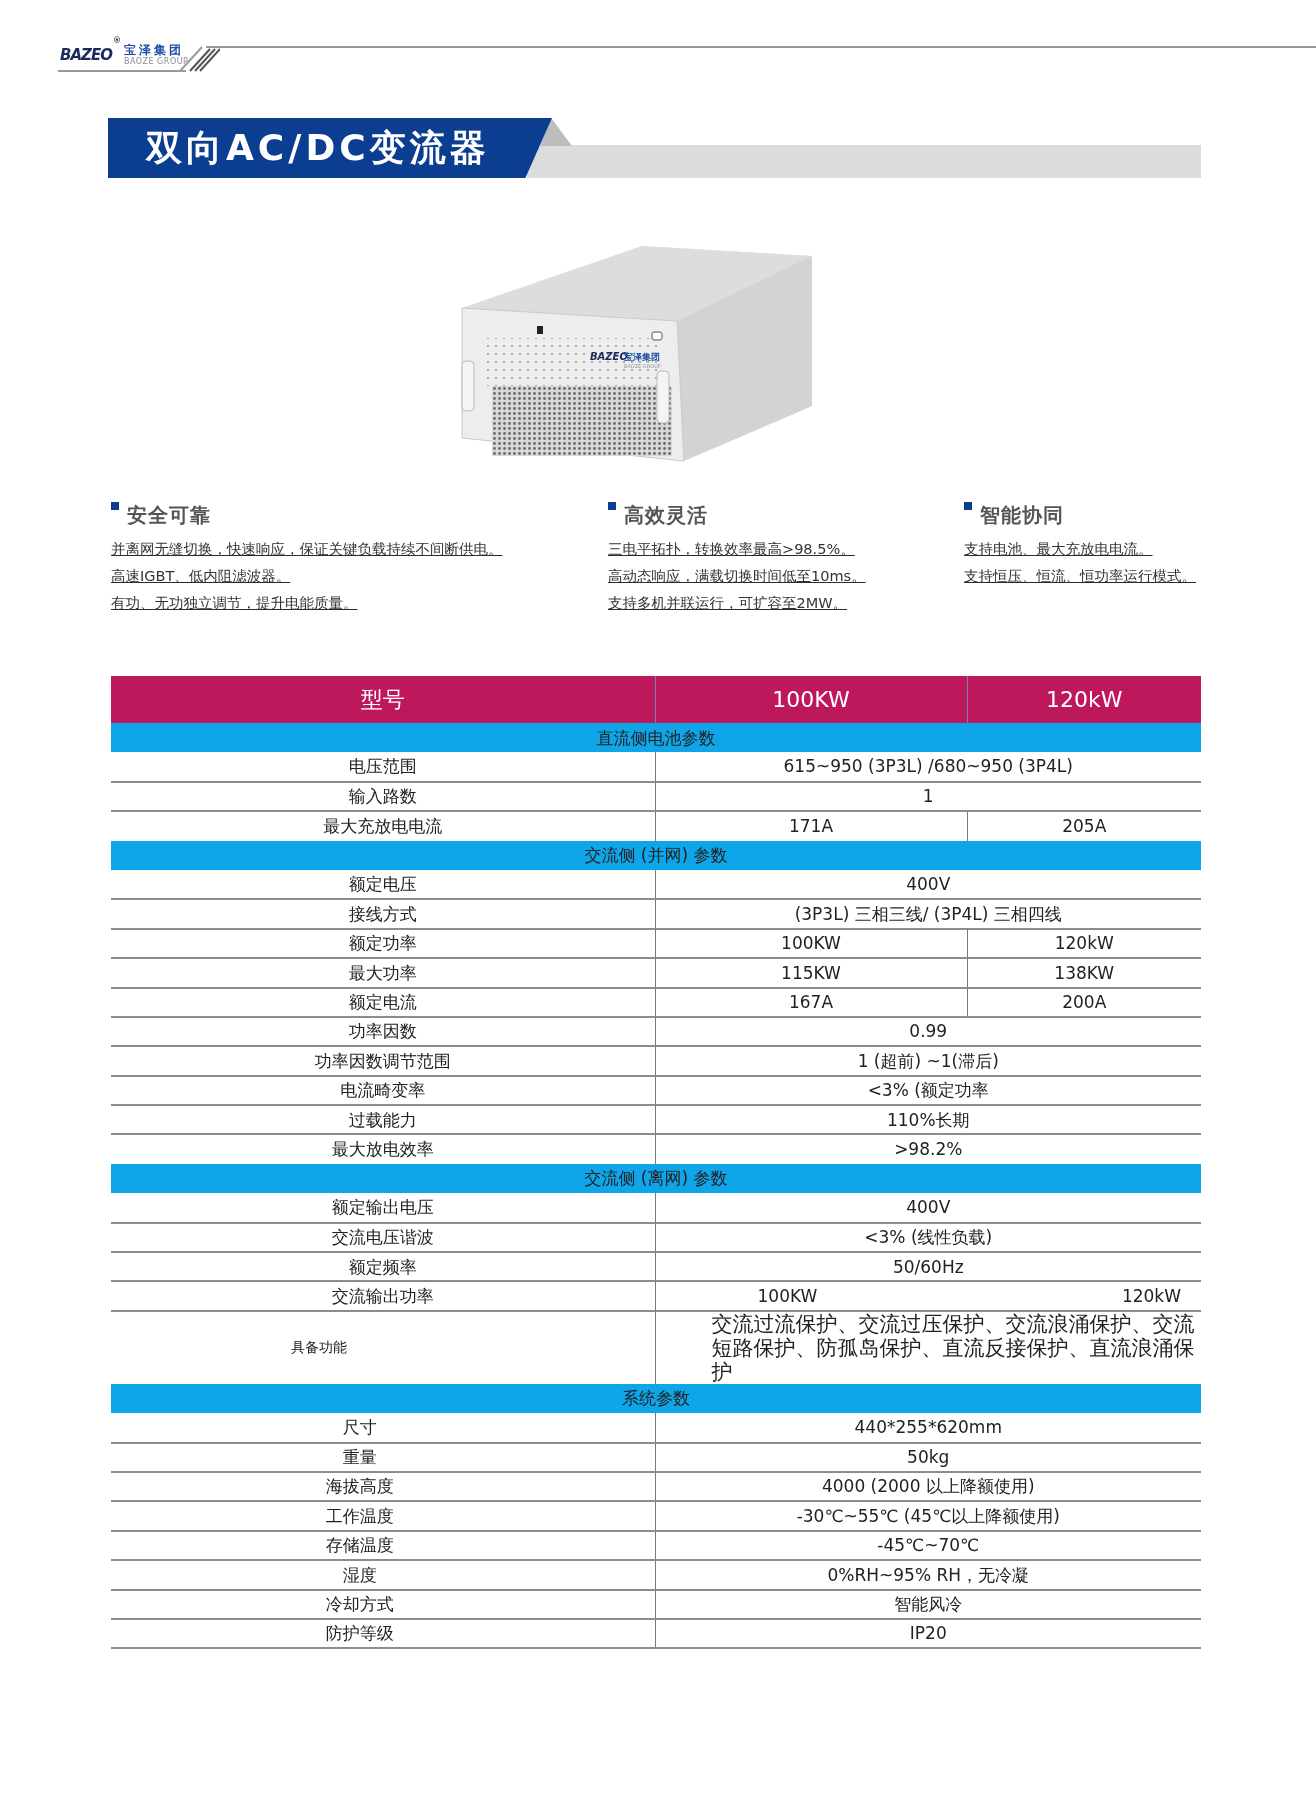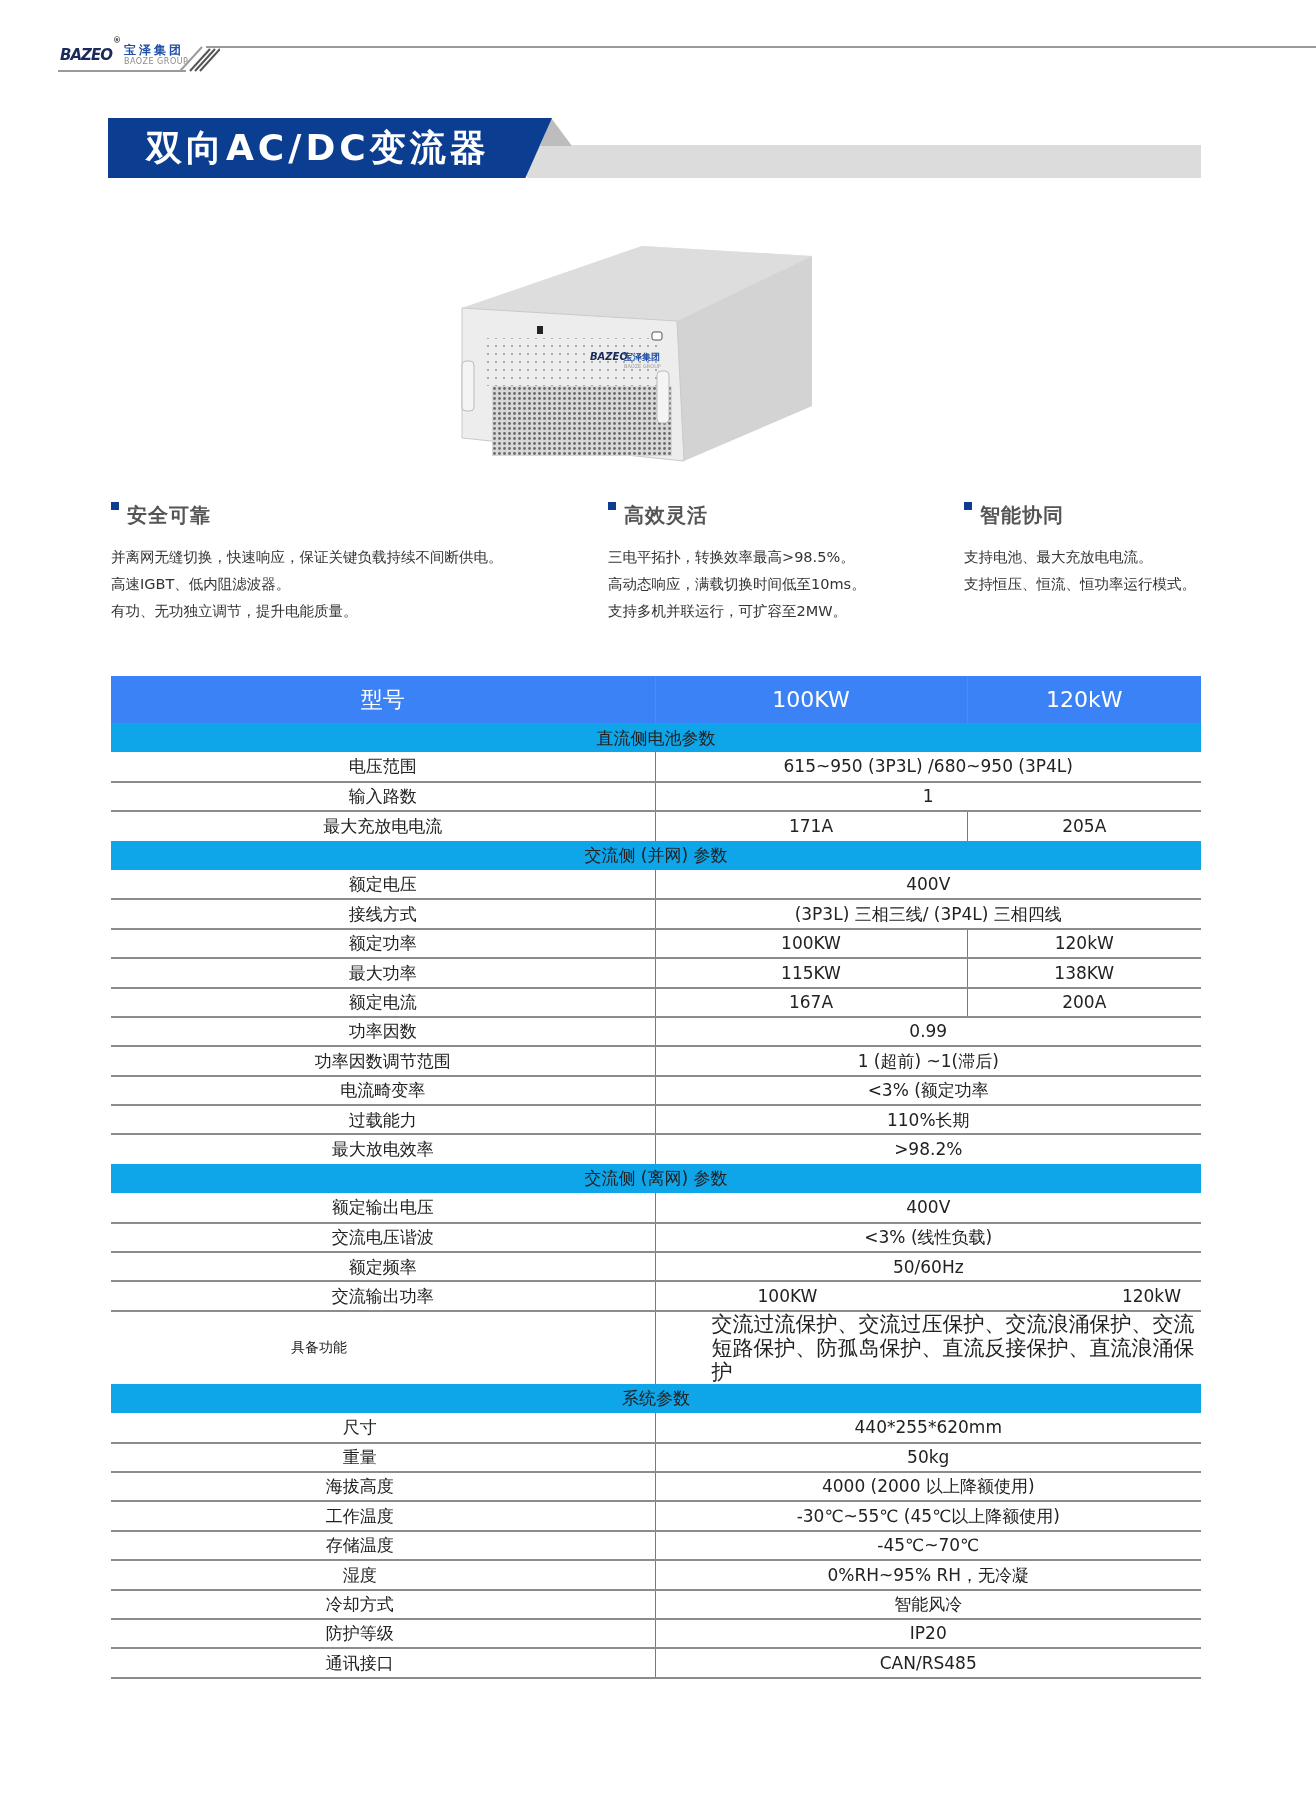--- a/index.html
+++ b/index.html
@@ -24,29 +24,29 @@
   .title-text { position: absolute; left: 146px; top: 124px; height: 48px; line-height: 48px; font-size: 36px; font-weight: bold; color: #ffffff; letter-spacing: 4px; }
 
   
   .product { position: absolute; left: 452px; top: 246px; width: 360px; height: 220px; }
 
   
   .feature { position: absolute; top: 502px; }
   .feature-head { display: flex; align-items: flex-start; height: 30px; }
   .bullet { width: 8px; height: 8px; background: #0b3d91; margin-right: 8px; }
   .feature-title { font-size: 20px; font-weight: bold; color: #555555; letter-spacing: 1px; }
-  .feature-lines { margin-top: 12px; }
+  .feature-lines { margin-top: 4px; text-decoration: underline; }
   .feature-line { font-size: 14.5px; color: #333333; height: 27px; line-height: 27px; white-space: nowrap; }
 
   
   .spec { position: absolute; left: 111px; top: 676px; width: 1090px; border-collapse: collapse; table-layout: fixed; }
   .spec col.c1 { width: 544px; }
   .spec col.c2 { width: 312px; }
   .spec col.c3 { width: 234px; }
-  .spec th { background: #3b82f6; color: #ffffff; font-weight: normal; font-size: 22px; height: 47px; text-align: center; border-right: 1px solid #6f86b6; }
+  .spec th { background: #be185d; color: #ffffff; font-weight: normal; font-size: 22px; height: 47px; text-align: center; border-right: 1px solid #6f86b6; }
   .spec th:last-child { border-right: none; }
   .spec td { height: 29.4px; font-size: 17px; text-align: center; color: #222; border-bottom: 2px solid #8c8c8c; padding: 0 4px; line-height: 1.2; }
   .spec td.lbl { border-right: 1px solid #7a7a7a; }
   .spec td.mid { border-right: 1px solid #7a7a7a; }
   .spec tr.section td { background: #0ea5e9; border-bottom: none; height: 29.4px; }
   .spec tr.pre-section td { border-bottom: none; }
   .spec td.small { font-size: 14px; }
   .spec tr.tall td { height: 58px; }
   .spec td.multi { text-align: left; padding-left: 56px; font-size: 21px; line-height: 24px; }
 </style>
@@ -268,18 +268,14 @@
         <td colspan="2">0%RH~95% RH，无冷凝</td>
       </tr>
     <tr>
         <td class="lbl" style="padding-right:50px;">冷却方式</td>
         <td colspan="2">智能风冷</td>
       </tr>
     <tr>
         <td class="lbl" style="padding-right:50px;">防护等级</td>
         <td colspan="2">IP20</td>
       </tr>
-    <tr>
-        <td class="lbl" style="padding-right:50px;">通讯接口</td>
-        <td colspan="2">CAN/RS485</td>
-      </tr>
   </tbody>
 </table>
 
 </body></html>

